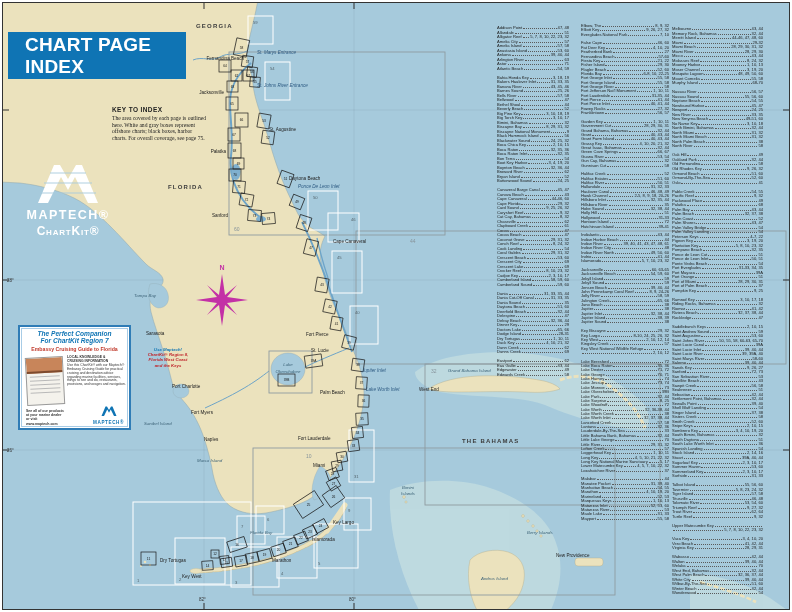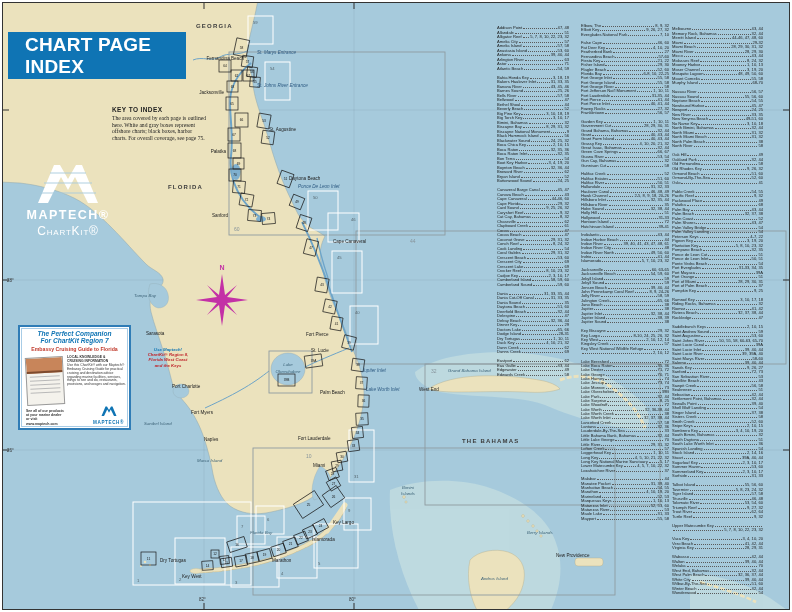--- a/index.html
+++ b/index.html
@@ -13,21 +13,21 @@
           font-size:19px;font-weight:bold;letter-spacing:.2px;}
 
   
   .key{position:absolute;left:112px;top:106px;width:95px;color:#222;}
   .key .kh{font-weight:bold;font-size:6.5px;letter-spacing:.4px;margin-bottom:2px;}
   .key .kb{font-family:"Liberation Serif",serif;font-size:5.6px;line-height:6.6px;}
 
   
   .brand{position:absolute;left:20px;top:163px;width:96px;text-align:center;color:#fff;}
   .brand .bt{font-size:12.5px;font-weight:bold;letter-spacing:1.5px;margin-top:1px;}
-  .brand .bk{font-size:12px;font-weight:normal;letter-spacing:.8px;font-variant:small-caps;margin-top:2px;}
+  .brand .bk{font-size:12px;font-weight:bold;letter-spacing:.8px;font-variant:small-caps;margin-top:2px;}
 
   
   .note{position:absolute;left:136px;top:347px;width:64px;text-align:center;
         font-style:italic;font-weight:bold;font-size:4.3px;line-height:5.2px;}
   .note .nb{color:#0f74b4;}
   .note .nr{color:#c0262c;}
 
   
   .ad{position:absolute;left:18px;top:325px;width:113px;height:105px;background:#fff;
       border:2px solid #2f7cb6;box-sizing:border-box;

